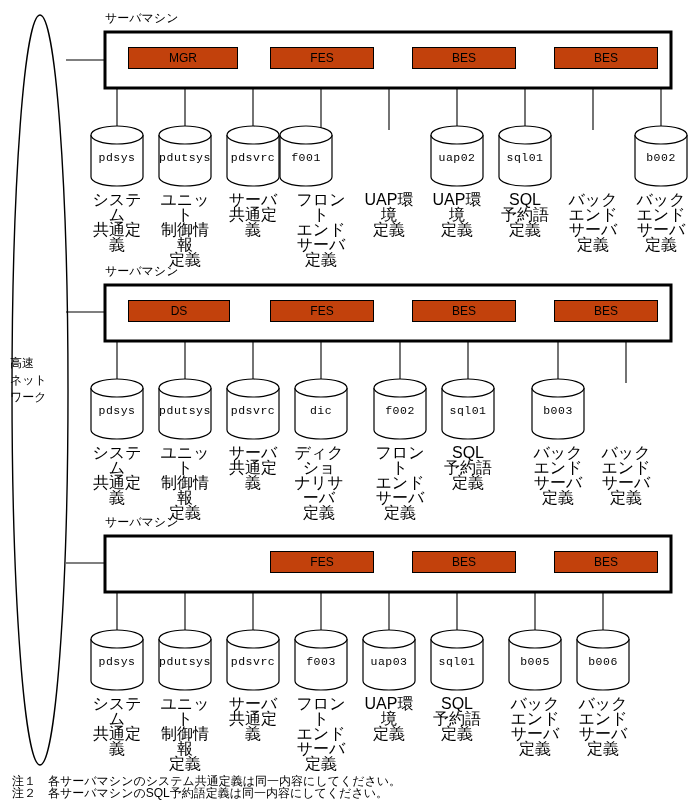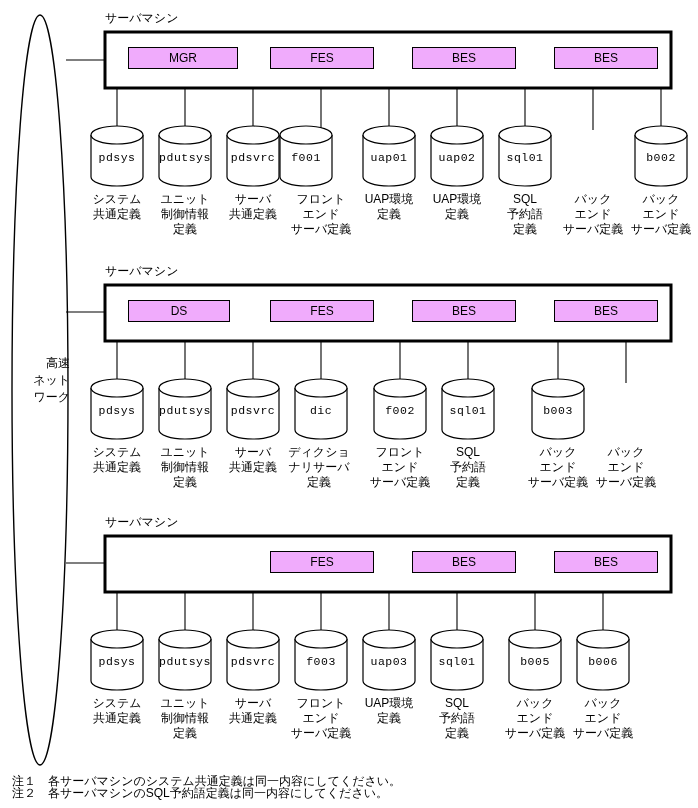--- a/index.html
+++ b/index.html
@@ -25,39 +25,39 @@
     width: 698px;
     height: 808px;
     pointer-events: none;
   }
   .abs { position: absolute; }
 
   
   .net-label {
     position: absolute;
     width: 60px;
-    text-align: right;
+    text-align: left;
     font-size: 12px;
     line-height: 17px;
     white-space: pre-line;
   }
 
   
   .machine-caption {
     position: absolute;
     font-size: 12px;
     white-space: nowrap;
   }
 
   
   .srv-box {
     position: absolute;
     height: 22px;
     border: 1px solid #000000;
-    background: #f0abfc;
+    background: #c2410c;
     font-size: 12px;
     display: flex;
     align-items: center;
     justify-content: center;
     box-sizing: border-box;
   }
 
   
   .cyl {
     position: absolute;
@@ -73,21 +73,21 @@
     font-size: 11.5px;
     font-family: "Liberation Mono", monospace;
     letter-spacing: 0.5px;
   }
 
   
   .cyl-cap {
     position: absolute;
     width: 62px;
     text-align: center;
-    font-size: 12px;
+    font-size: 16px;
     line-height: 15px;
     white-space: pre-line;
   }
 
   
   .note {
     position: absolute;
     font-size: 12px;
     white-space: pre;
   }
@@ -178,27 +178,20 @@
     </svg>
     <div class="label">pdsvrc</div>
   </div>
   <div class="cyl abs" style="left:278px; top:125px;">
     <svg width="56" height="62" viewBox="0 0 56 62">
       <path d="M2 10 L2 52 A26 9 0 0 0 54 52 L54 10" fill="#fff" stroke="#000" stroke-width="1.2"></path>
       <ellipse cx="28" cy="10" rx="26" ry="9" fill="#fff" stroke="#000" stroke-width="1.2"></ellipse>
     </svg>
     <div class="label">f001</div>
   </div>
-  <div class="cyl abs" style="left:361px; top:125px;">
-    <svg width="56" height="62" viewBox="0 0 56 62">
-      <path d="M2 10 L2 52 A26 9 0 0 0 54 52 L54 10" fill="#fff" stroke="#000" stroke-width="1.2"></path>
-      <ellipse cx="28" cy="10" rx="26" ry="9" fill="#fff" stroke="#000" stroke-width="1.2"></ellipse>
-    </svg>
-    <div class="label">uap01</div>
-  </div>
   <div class="cyl abs" style="left:429px; top:125px;">
     <svg width="56" height="62" viewBox="0 0 56 62">
       <path d="M2 10 L2 52 A26 9 0 0 0 54 52 L54 10" fill="#fff" stroke="#000" stroke-width="1.2"></path>
       <ellipse cx="28" cy="10" rx="26" ry="9" fill="#fff" stroke="#000" stroke-width="1.2"></ellipse>
     </svg>
     <div class="label">uap02</div>
   </div>
   <div class="cyl abs" style="left:497px; top:125px;">
     <svg width="56" height="62" viewBox="0 0 56 62">
       <path d="M2 10 L2 52 A26 9 0 0 0 54 52 L54 10" fill="#fff" stroke="#000" stroke-width="1.2"></path>

